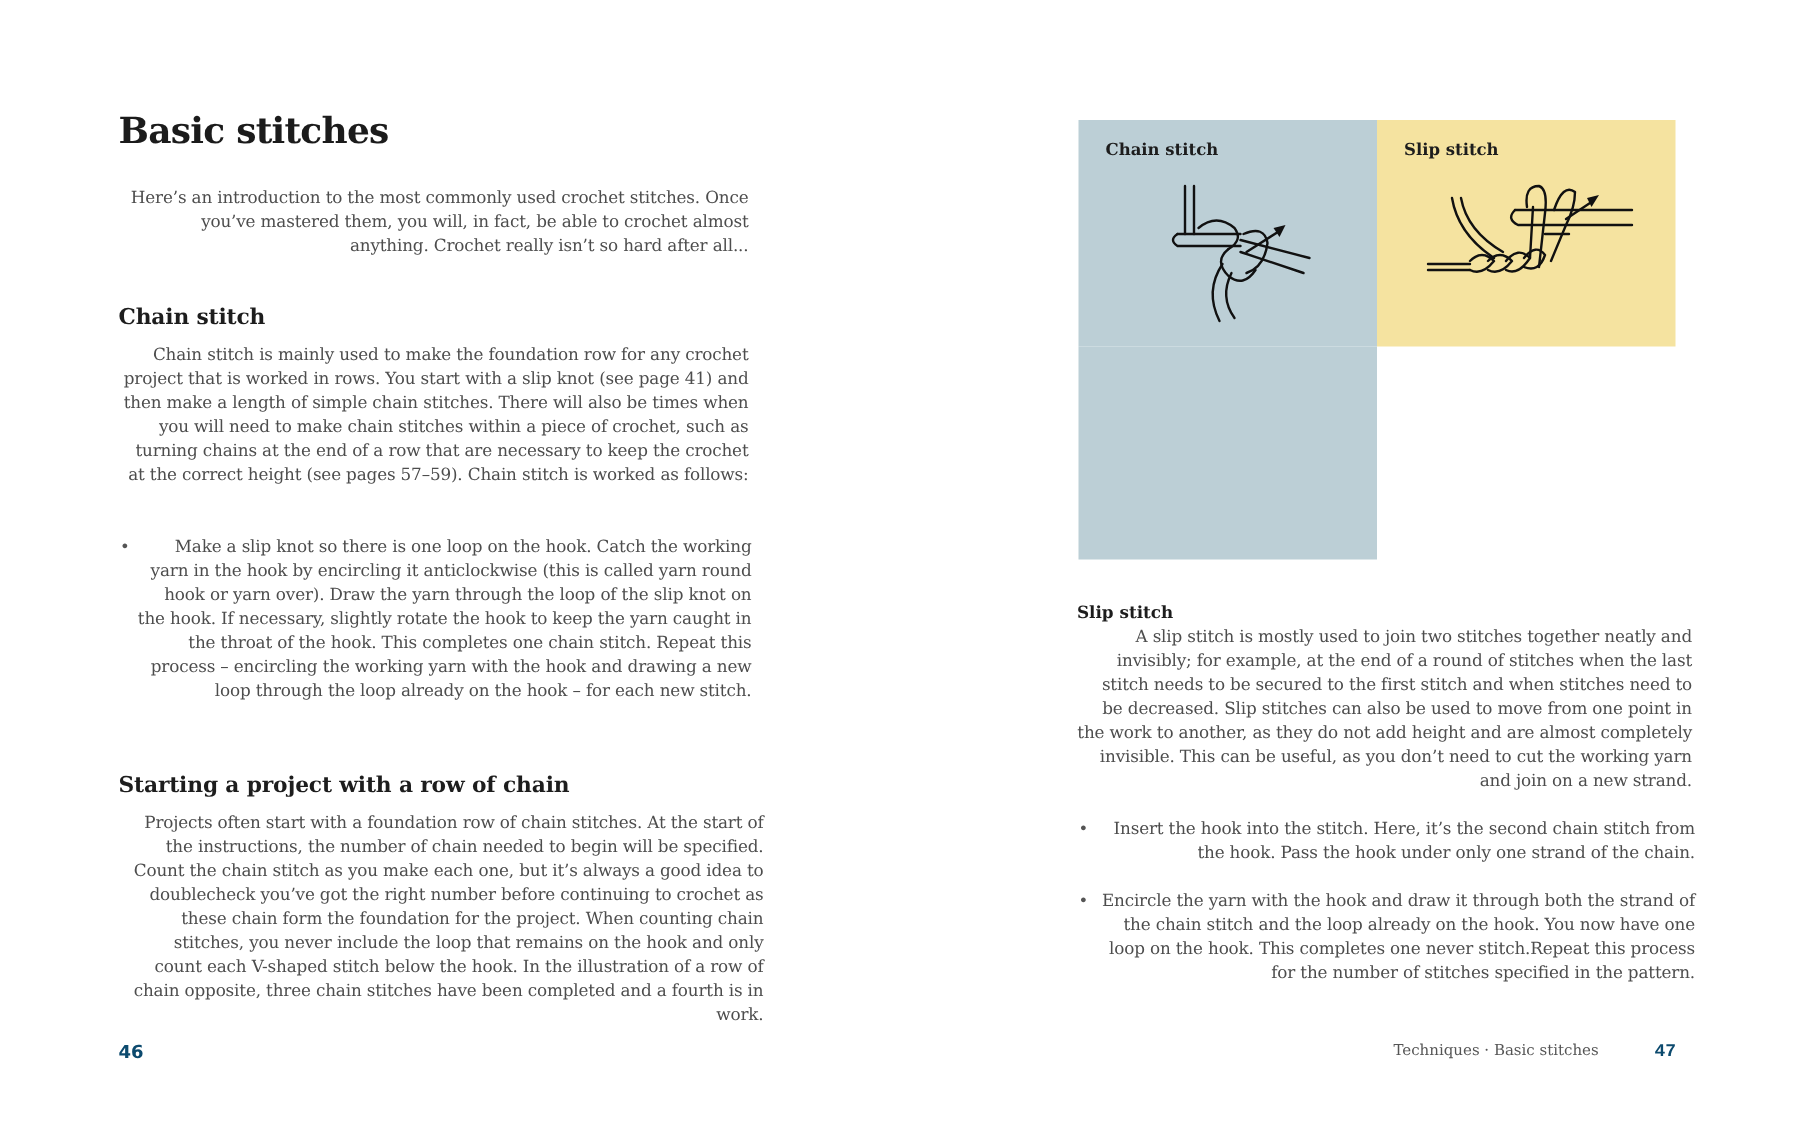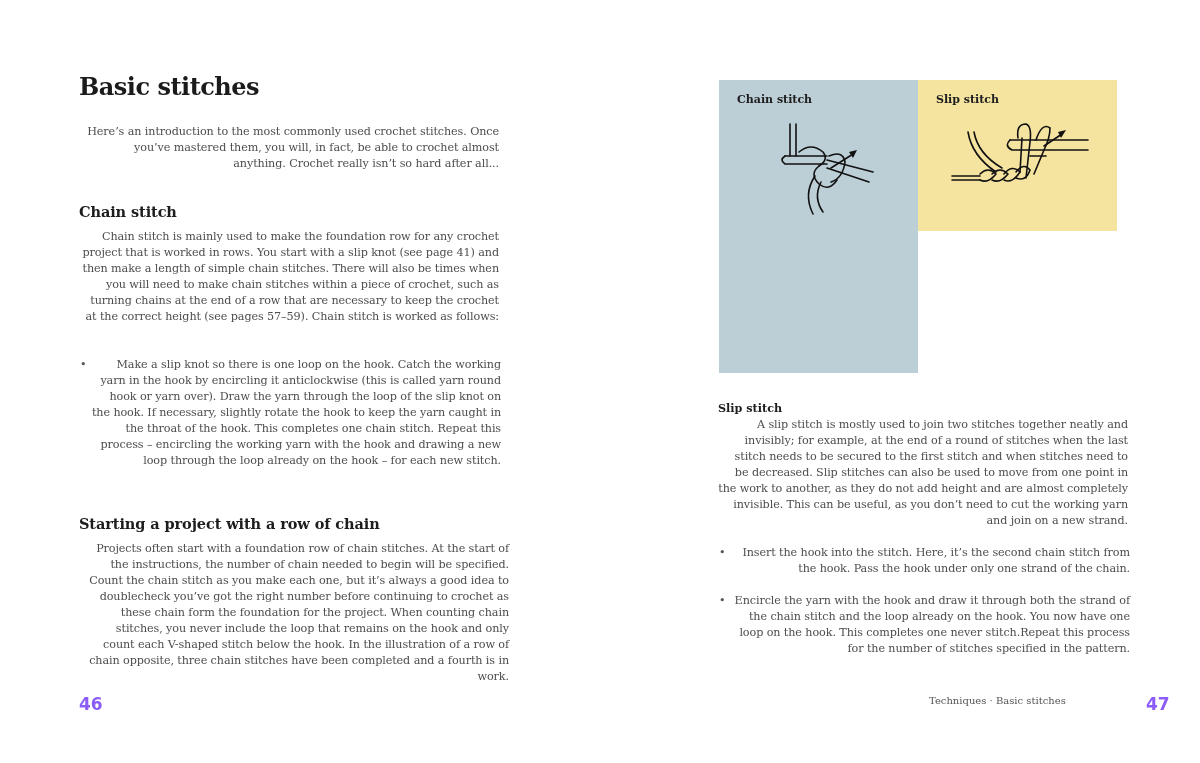--- a/index.html
+++ b/index.html
@@ -33,24 +33,24 @@
   ul.bullets li .dot {
     position: absolute; left: 1px; top: 0; font-size: 11px; color: #555;
   }
   .bullets-chain { position: absolute; left: 79px; top: 357px; width: 422px; }
 
   .h2-start { left: 79px; top: 515px; }
   .p-start { position: absolute; left: 79px; top: 541px; width: 420px; margin-left: 10px; }
 
   .folio {
     position: absolute; top: 694px; font-family: "DejaVu Sans", sans-serif;
-    font-weight: bold; font-size: 17px; color: #8b5cf6;
+    font-weight: bold; font-size: 12px; color: #0c4a6e;
   }
   .folio-left { left: 79px; }
-  .folio-right { left: 1146px; }
+  .folio-right { left: 1103px; font-family: Liberation Mono, monospace; }
   .running-head {
     position: absolute; left: 929px; top: 695px; font-size: 10px; color: #555;
     font-family: "DejaVu Serif", serif;
   }
 
   
   .grid {
     position: absolute; left: 719px; top: 80px; width: 398px; height: 293px;
     display: grid; grid-template-columns: 199px 199px; grid-template-rows: 151px 142px;
   }

